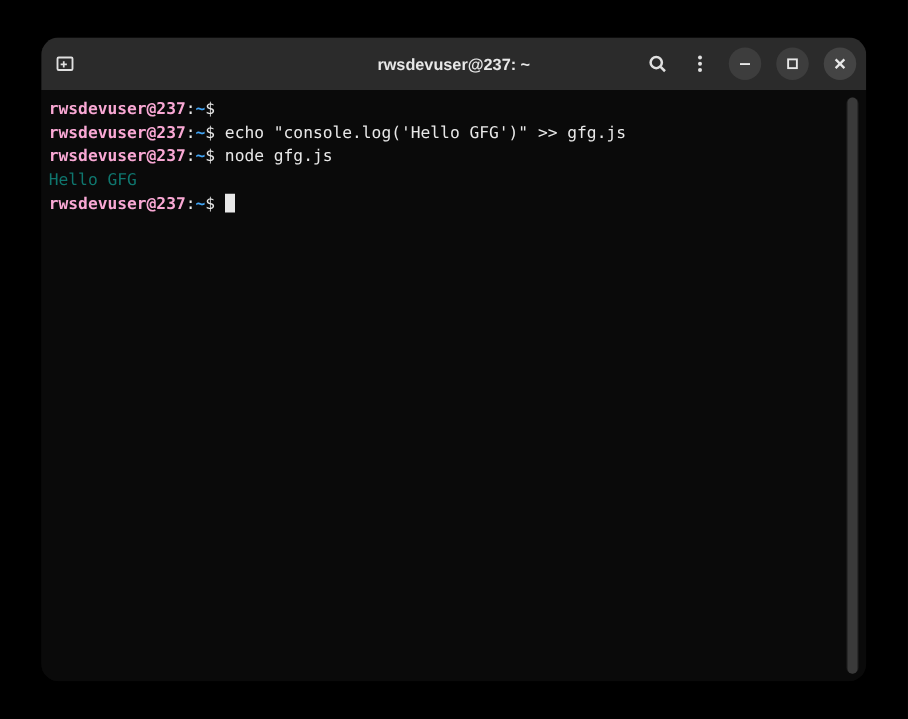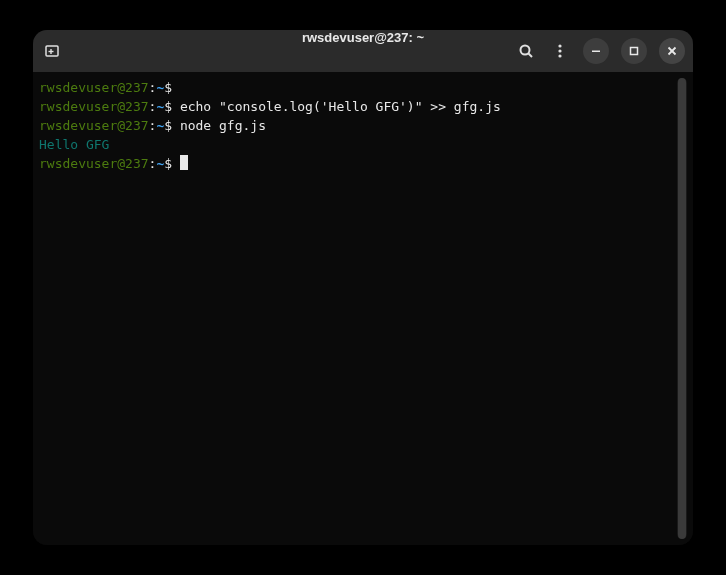--- a/index.html
+++ b/index.html
@@ -23,20 +23,21 @@
       border-radius: 14px;
       box-shadow: 0 8px 40px rgba(0,0,0,0.8);
       overflow: hidden;
       display: flex;
       flex-direction: column;
     }
     .titlebar {
       height: 42px;
       background: #2b2b2b;
       display: flex;
+      align-items: center;
       padding: 0 8px;
       gap: 6px;
     }
     .titlebar-left {
       display: flex;
       align-items: center;
       flex: 1;
     }
     .titlebar-center {
       position: absolute;
@@ -99,21 +100,21 @@
     }
     .scrollbar-thumb {
       position: absolute;
       top: 0;
       left: 1px;
       width: 8px;
       height: 100%;
       background: #3a3a3a;
       border-radius: 4px;
     }
-    .prompt-user { color: #4d7c0f; font-weight: normal; }
+    .prompt-user { color: #f9a8d4; font-weight: bold; }
     .prompt-path { color: #42a5f5; font-weight: bold; }
     .prompt-symbol { color: #e8e8e8; }
     .cmd { color: #e8e8e8; }
     .output { color: #0f766e; }
     .cursor {
       display: inline-block;
       width: 8px;
       height: 15px;
       background: #e8e8e8;
       vertical-align: text-bottom;

